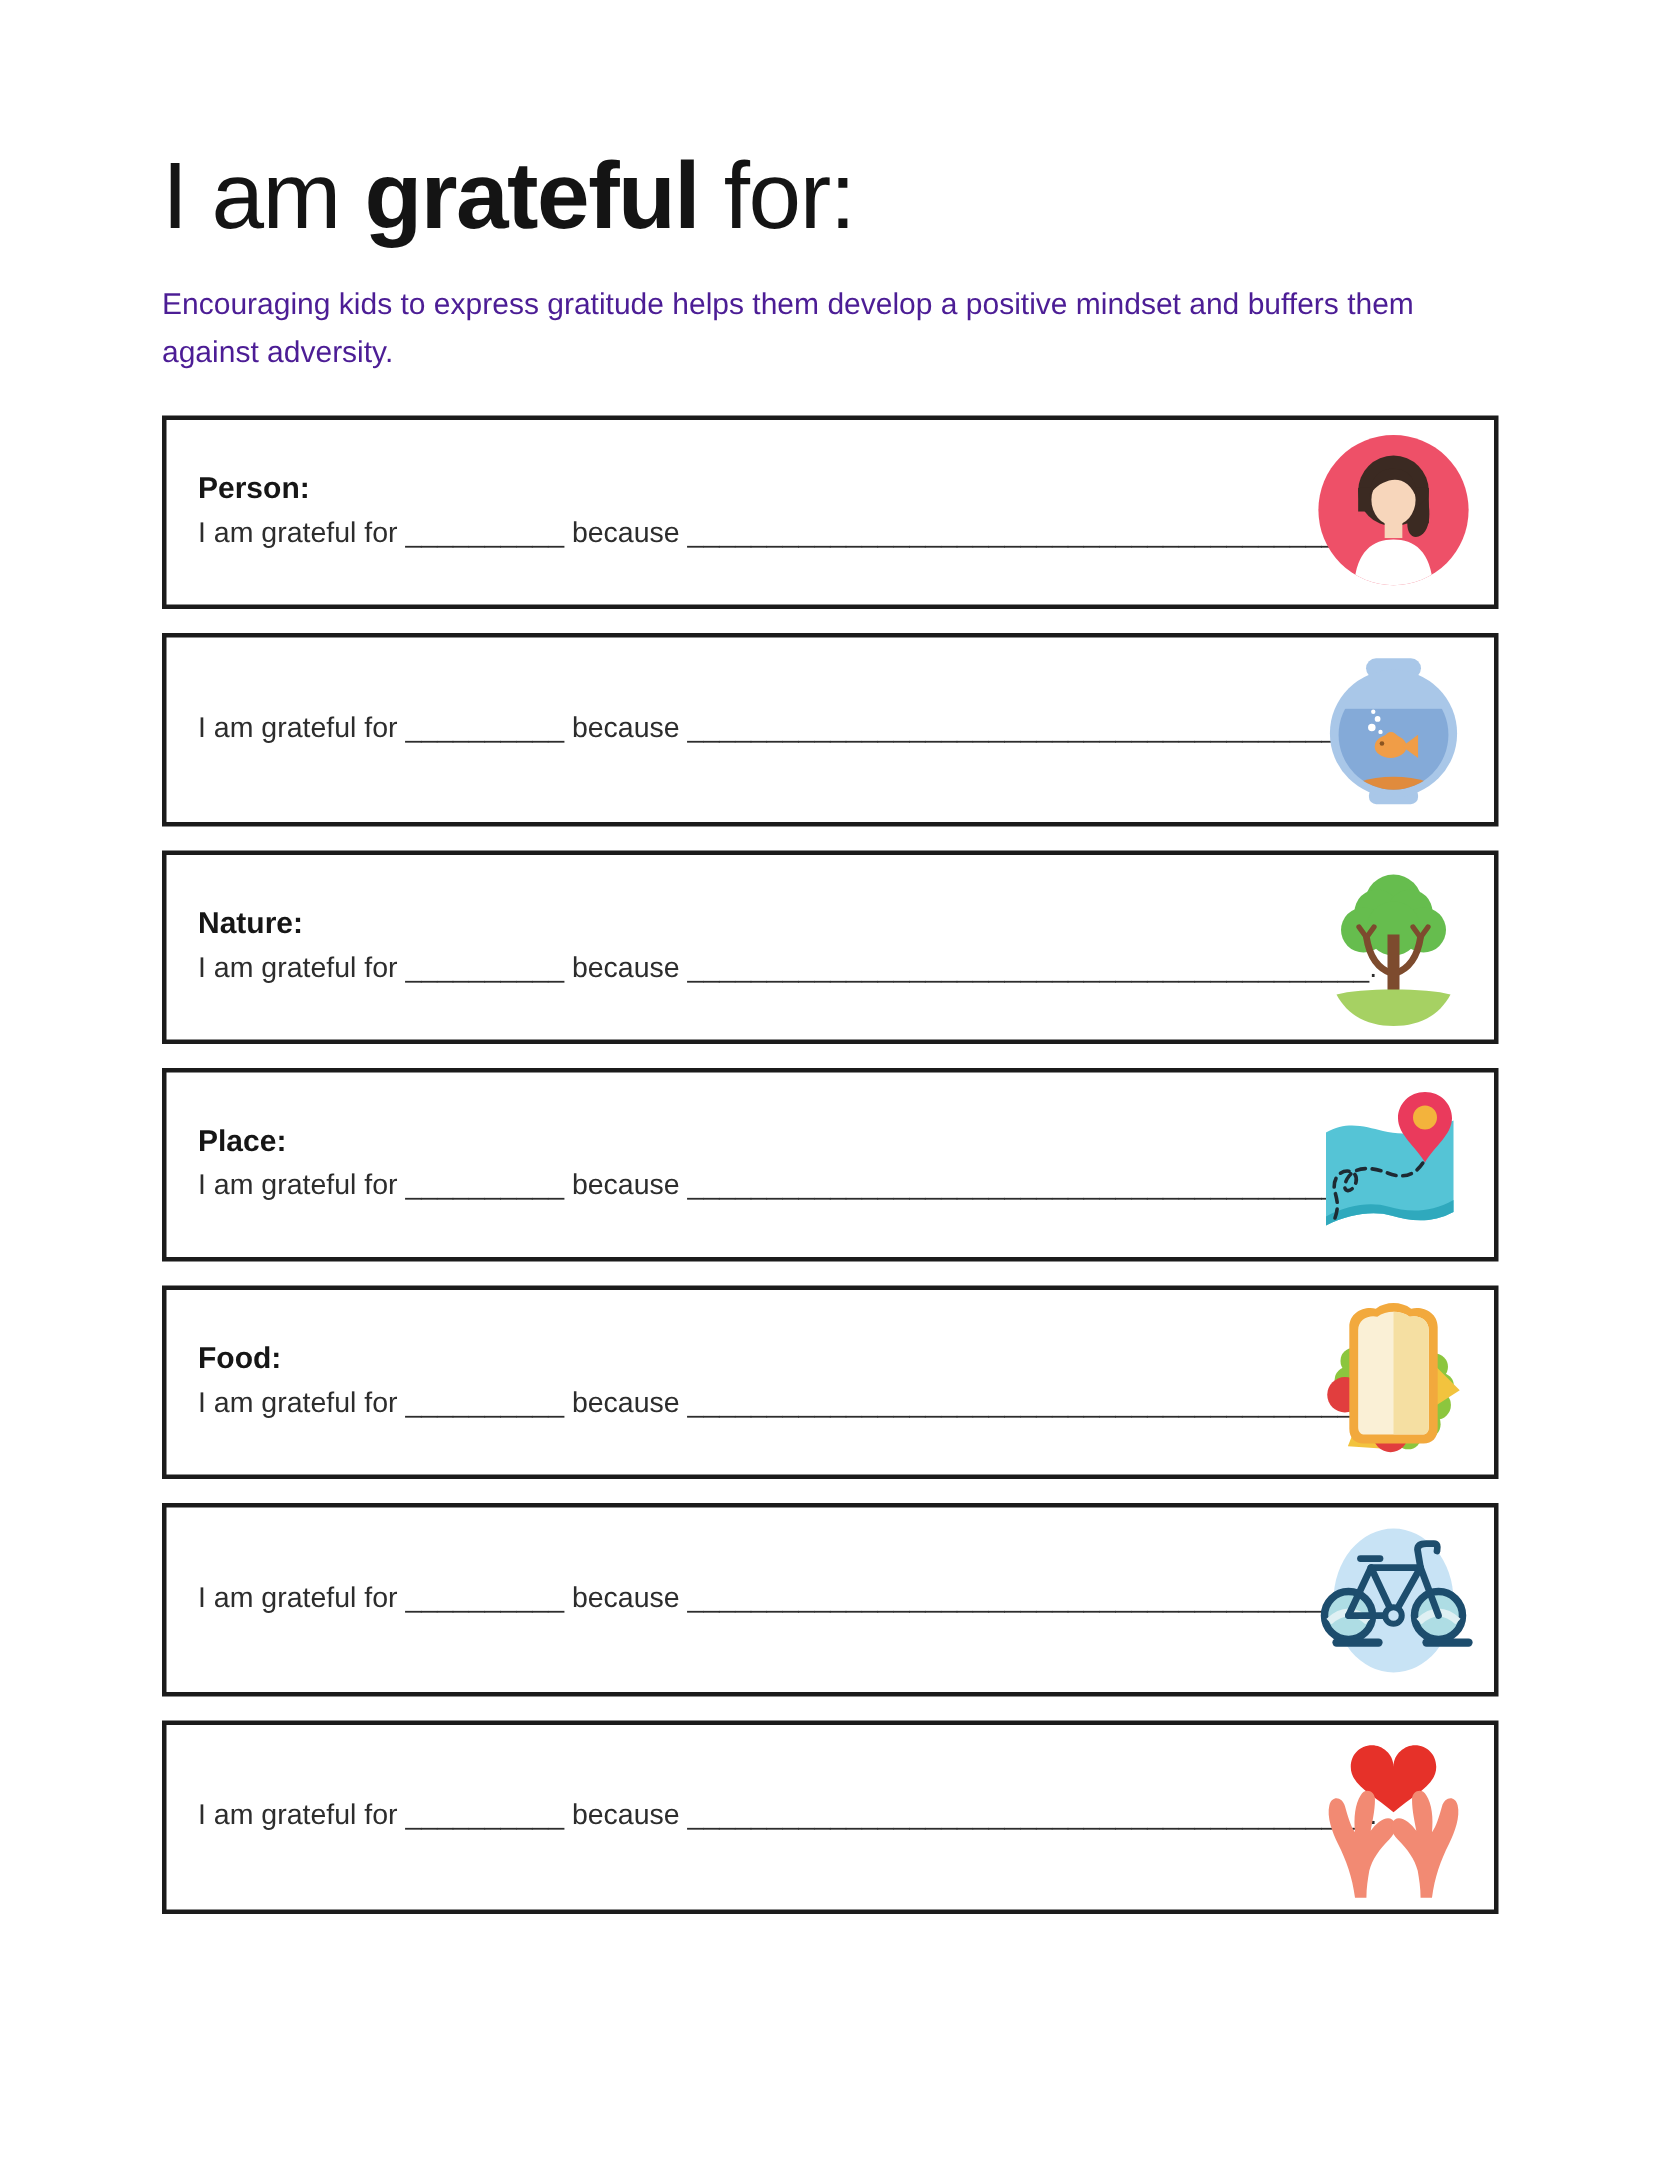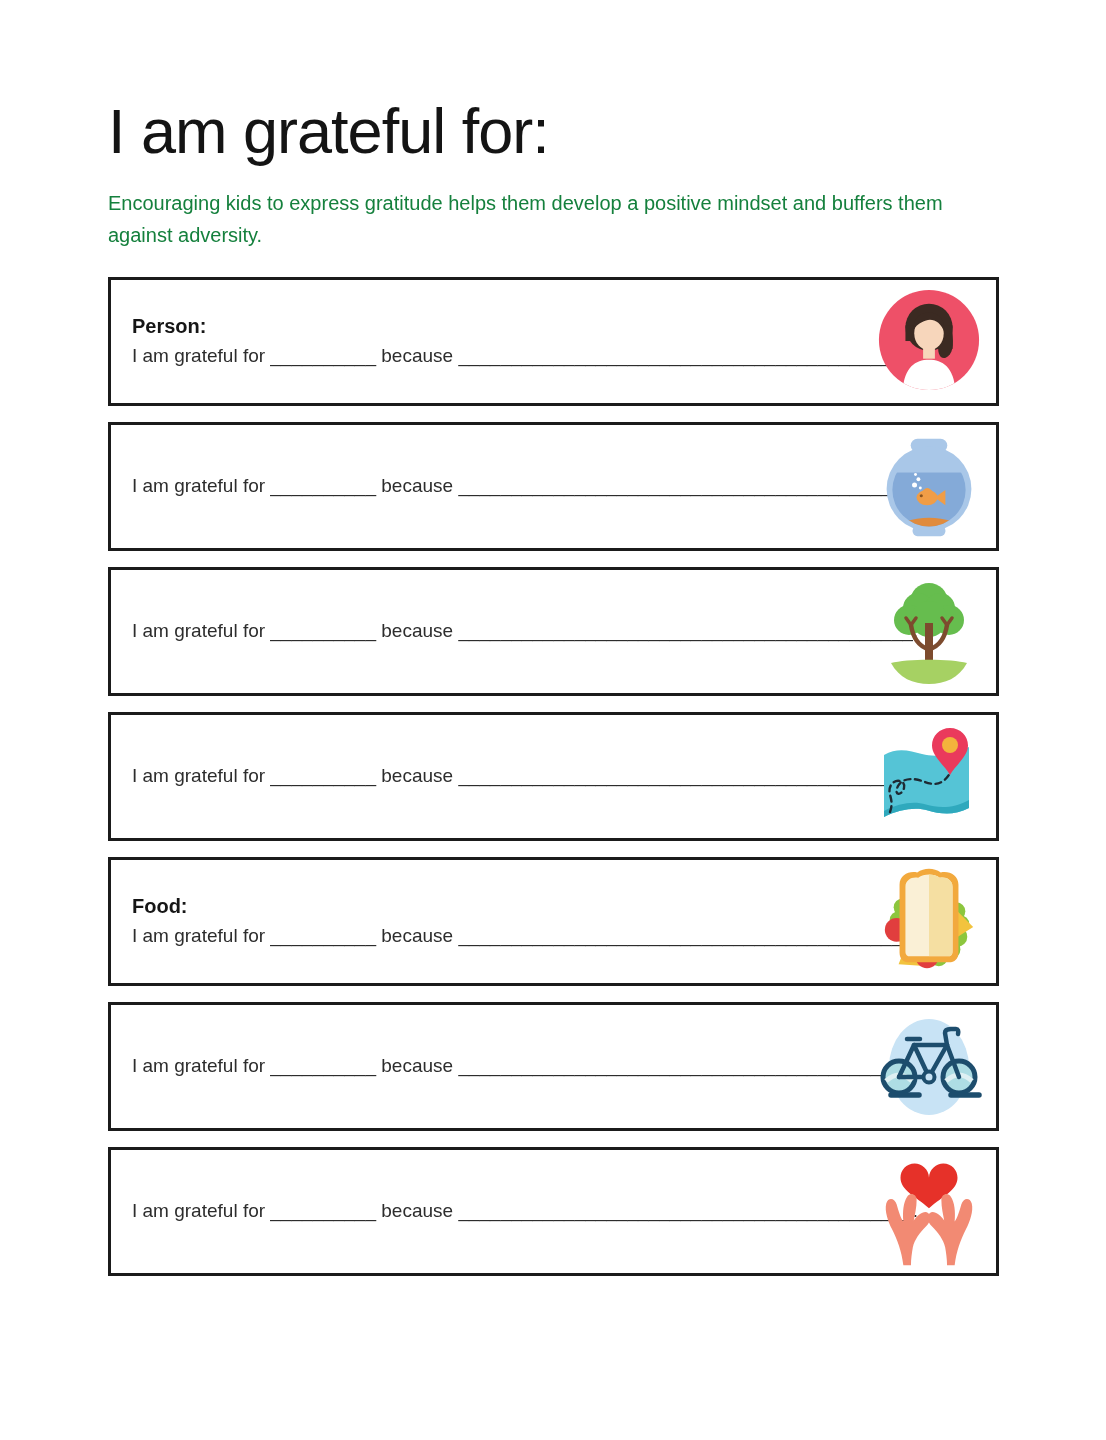--- a/index.html
+++ b/index.html
@@ -14,26 +14,26 @@
   .content{padding:0 108px;}
   h1.title{
     margin:0;
     padding-top:96px;
     font-size:63px;
     line-height:1.12;
     font-weight:400;
     letter-spacing:-1px;
     color:#141414;
   }
-  h1.title .hl{font-weight:400;margin-top:44px;}
+  h1.title .hl{font-weight:700;margin-top:44px;}
   p.subtitle{
     margin:20px 0 0 0;
     font-size:20px;
     line-height:1.62;
-    color:#15803d;
+    color:#4c1d95;
     max-width:885px;
   }
   .cards{margin-top:26px;}
   .card{
     box-sizing:border-box;
     width:891px;
     height:129px;
     border:3px solid #1b1b1b;
     background:#ffffff;
     margin-bottom:16px;
@@ -117,20 +117,21 @@
               <ellipse cx="53" cy="66" rx="11" ry="8" fill="#f09d47"></ellipse>
               <path d="M61,66 L72,58 L72,74 Z" fill="#f09d47"></path>
               <circle cx="47" cy="64" r="1.6" fill="#8a5420"></circle>
             </g>
           </svg>
         </div>
       </div>
 
       <div class="card">
         <div class="card-text">
+          <div class="card-label">Nature:</div>
           <div class="card-line">I am grateful for __________ because ___________________________________________.</div>
         </div>
         <div class="card-icon">
           <svg width="110" height="110" viewBox="0 0 110 110">
             <circle cx="55" cy="25" r="19" fill="#66bd4e"></circle>
             <circle cx="44" cy="31" r="15" fill="#66bd4e"></circle>
             <circle cx="66" cy="31" r="15" fill="#66bd4e"></circle>
             <circle cx="35" cy="43" r="15" fill="#66bd4e"></circle>
             <circle cx="75" cy="43" r="15" fill="#66bd4e"></circle>
             <circle cx="55" cy="42" r="18" fill="#66bd4e"></circle>
@@ -139,20 +140,21 @@
             <path d="M56,72 C65,69 71,61 73,48" stroke="#7d4b2e" stroke-width="4.5" fill="none" stroke-linecap="round"></path>
             <path d="M73,48 L68,41 M73,48 L78,41" stroke="#7d4b2e" stroke-width="3.5" fill="none" stroke-linecap="round"></path>
             <rect x="51" y="46" width="8" height="42" fill="#7d4b2e"></rect>
             <path d="M17,86 C32,81.5 78,81.5 93,86 C85,101 71,107 55,107 C39,107 25,101 17,86 Z" fill="#a6d163"></path>
           </svg>
         </div>
       </div>
 
       <div class="card">
         <div class="card-text">
+          <div class="card-label">Place:</div>
           <div class="card-line">I am grateful for __________ because ___________________________________________.</div>
         </div>
         <div class="card-icon">
           <svg width="110" height="110" viewBox="0 0 110 110">
             <path d="M10,33 C24,25 36,29 48,32 C62,35.5 76,33.5 95,25 L95,86 C80,94 66,92 54,88.5 C42,85 26,87 10,95 Z" fill="#55c4d6"></path>
             <path d="M10,95 C26,87 42,85 54,88.5 C66,92 80,94 95,86 L95,78 C79,87 64,86 52,82.5 C40,79 25,81 10,89 Z" fill="#2fa9bd"></path>
             <path d="M16,90 C21,76 12,72 17,63 C21,56 32,58 30,66 C28,74 19,74 24,64 C29,55 41,56 51,60 C61,64 70,62 76,51" stroke="#1e2a33" stroke-width="2.4" stroke-dasharray="6 4.5" fill="none" stroke-linecap="round"></path>
             <path d="M76,6 C65.5,6 58,14 58,23.5 C58,34.5 70,42.5 76,53 C82,42.5 94,34.5 94,23.5 C94,14 86.5,6 76,6 Z" fill="#ea3a5c"></path>
             <circle cx="76" cy="23" r="8" fill="#f3b33c"></circle>
           </svg>

